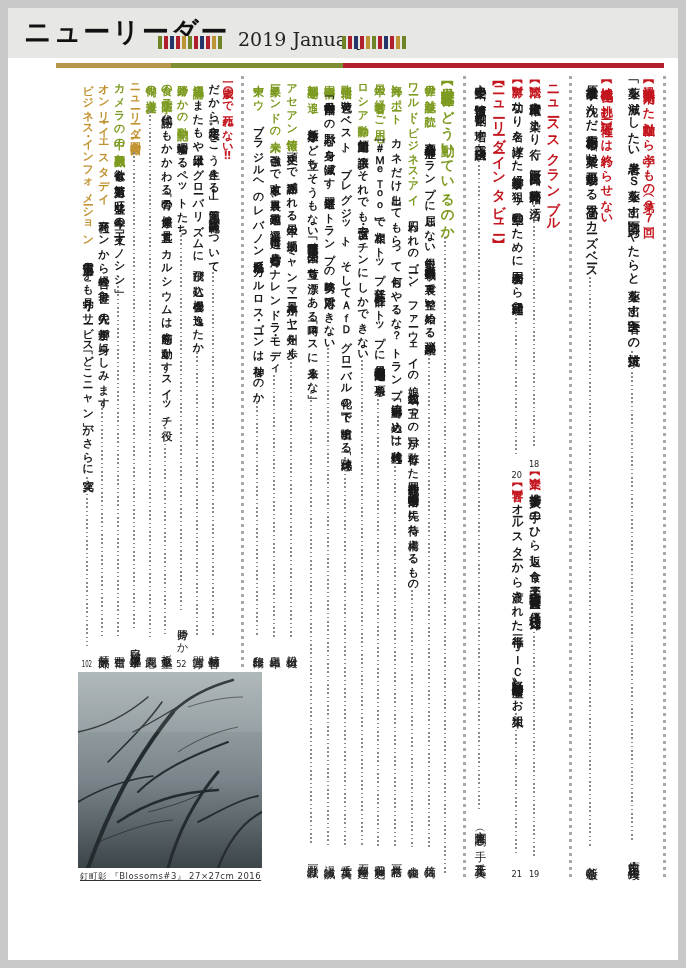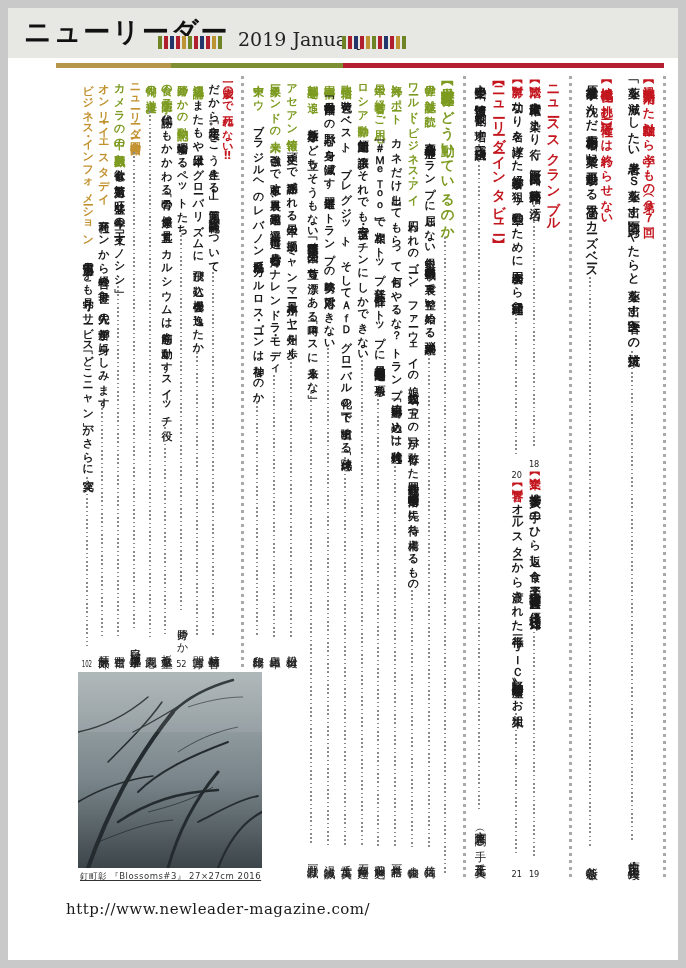--- a/index.html
+++ b/index.html
@@ -298,14 +298,13 @@
         <path d="M100,80 C115,70 135,60 160,55"></path>
         <path d="M70,140 C90,135 115,128 135,115"></path>
         <path d="M20,170 C45,160 70,150 95,148"></path>
         <path d="M110,35 C125,30 145,25 165,25"></path>
       </g>
       <rect width="184" height="60" fill="#ffffff" opacity="0.08"></rect>
     </svg>
   </div>
   <div class="art-caption">釘町彰 『Blossoms#3』 27×27cm 2016</div>
 
-  <div class="site-url">http://www.newleader-magazine.com/</div>
 </div>
 
 </body></html>

